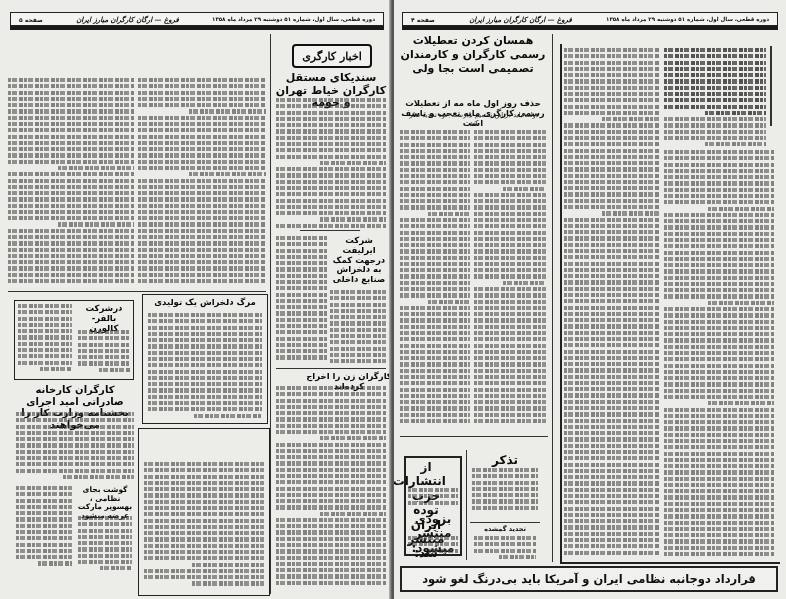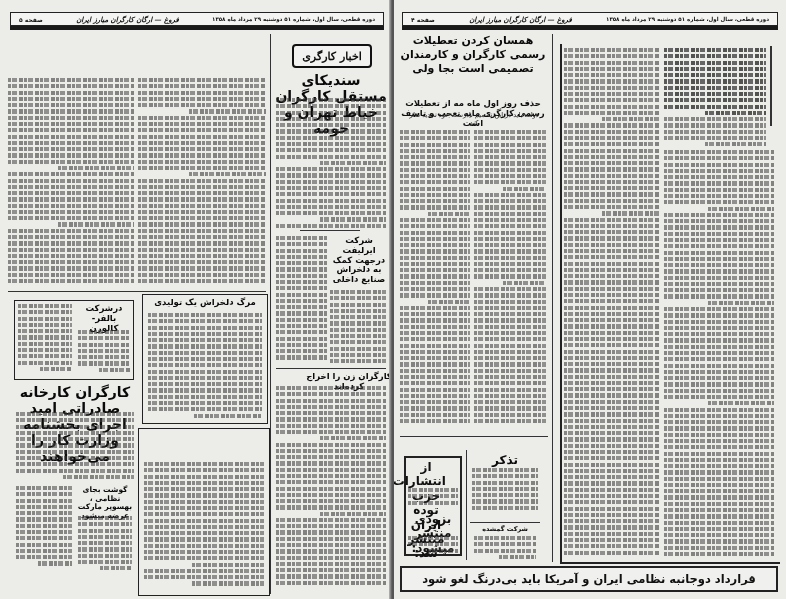--- a/index.html
+++ b/index.html
@@ -106,21 +106,21 @@
         <div class="ln"></div>
         <div class="ln"></div>
         <div class="ln"></div>
         <div class="ln"></div>
         <div class="ln"></div>
     </div>
     <div class="rule-v" style="left:270px;top:34px;height:560px"></div>
     <div class="rule-h" style="left:8px;top:291px;width:258px"></div>
 
     <div class="emblem" style="left:292px;top:44px;width:80px;height:24px">اخبار کارگری</div>
-    <div class="headline" style="left:274px;top:72px;width:114px;font-size:14px">سندیکای مستقل کارگران خیاط تهران و حومه</div>
+    <div class="headline" style="left:274px;top:72px;width:114px;font-size:11px">سندیکای مستقل کارگران خیاط تهران و حومه</div>
     <div class="body-text" style="left:276px;top:98px;width:110px;height:130px">
       <div class="ln"></div>
         <div class="ln"></div>
         <div class="ln"></div>
         <div class="ln"></div>
         <div class="ln"></div>
         <div class="ln"></div>
         <div class="ln"></div>
         <div class="ln"></div>
         <div class="ln"></div>
@@ -252,21 +252,21 @@
         <div class="ln"></div>
         <div class="ln"></div>
         <div class="ln"></div>
         <div class="ln"></div>
         <div class="ln"></div>
         <div class="ln"></div>
         <div class="ln"></div>
         <div class="ln short"></div>
     </div>
 
-    <div class="headline" style="left:14px;top:384px;width:122px;font-size:14px">کارگران کارخانه صادراتی امید اجرای بخشنامه وزارت کار را می‌خواهند</div>
+    <div class="headline" style="left:14px;top:384px;width:122px;font-size:10px">کارگران کارخانه صادراتی امید اجرای بخشنامه وزارت کار را می‌خواهند</div>
     <div class="body-text" style="left:16px;top:412px;width:118px;height:70px">
       <div class="ln"></div>
         <div class="ln"></div>
         <div class="ln"></div>
         <div class="ln"></div>
         <div class="ln"></div>
         <div class="ln"></div>
         <div class="ln"></div>
         <div class="ln"></div>
         <div class="ln"></div>
@@ -459,21 +459,21 @@
     <div class="body-text" style="left:78px;top:468px;width:66px;height:48px">
       <div class="ln"></div>
         <div class="ln"></div>
         <div class="ln"></div>
         <div class="ln"></div>
         <div class="ln"></div>
         <div class="ln"></div>
         <div class="ln"></div>
     </div>
     <div class="rule-h" style="left:76px;top:522px;width:70px"></div>
-    <div class="headline" style="left:76px;top:526px;width:70px;font-size:6.5px">شرکت گمشده</div>
+    <div class="headline" style="left:76px;top:526px;width:70px;font-size:6.5px">تجدید گمشده</div>
     <div class="body-text" style="left:80px;top:536px;width:62px;height:24px">
       <div class="ln"></div>
         <div class="ln"></div>
         <div class="ln"></div>
         <div class="ln short"></div>
     </div>
 
     <div class="rule-v" style="left:158px;top:34px;height:528px"></div>
     <div class="box" style="left:166px;top:44px;width:220px;height:520px;border-width:0 0 2px 2px"></div>
     <div class="rule-v" style="left:376px;top:46px;height:80px;width:2px"></div>

